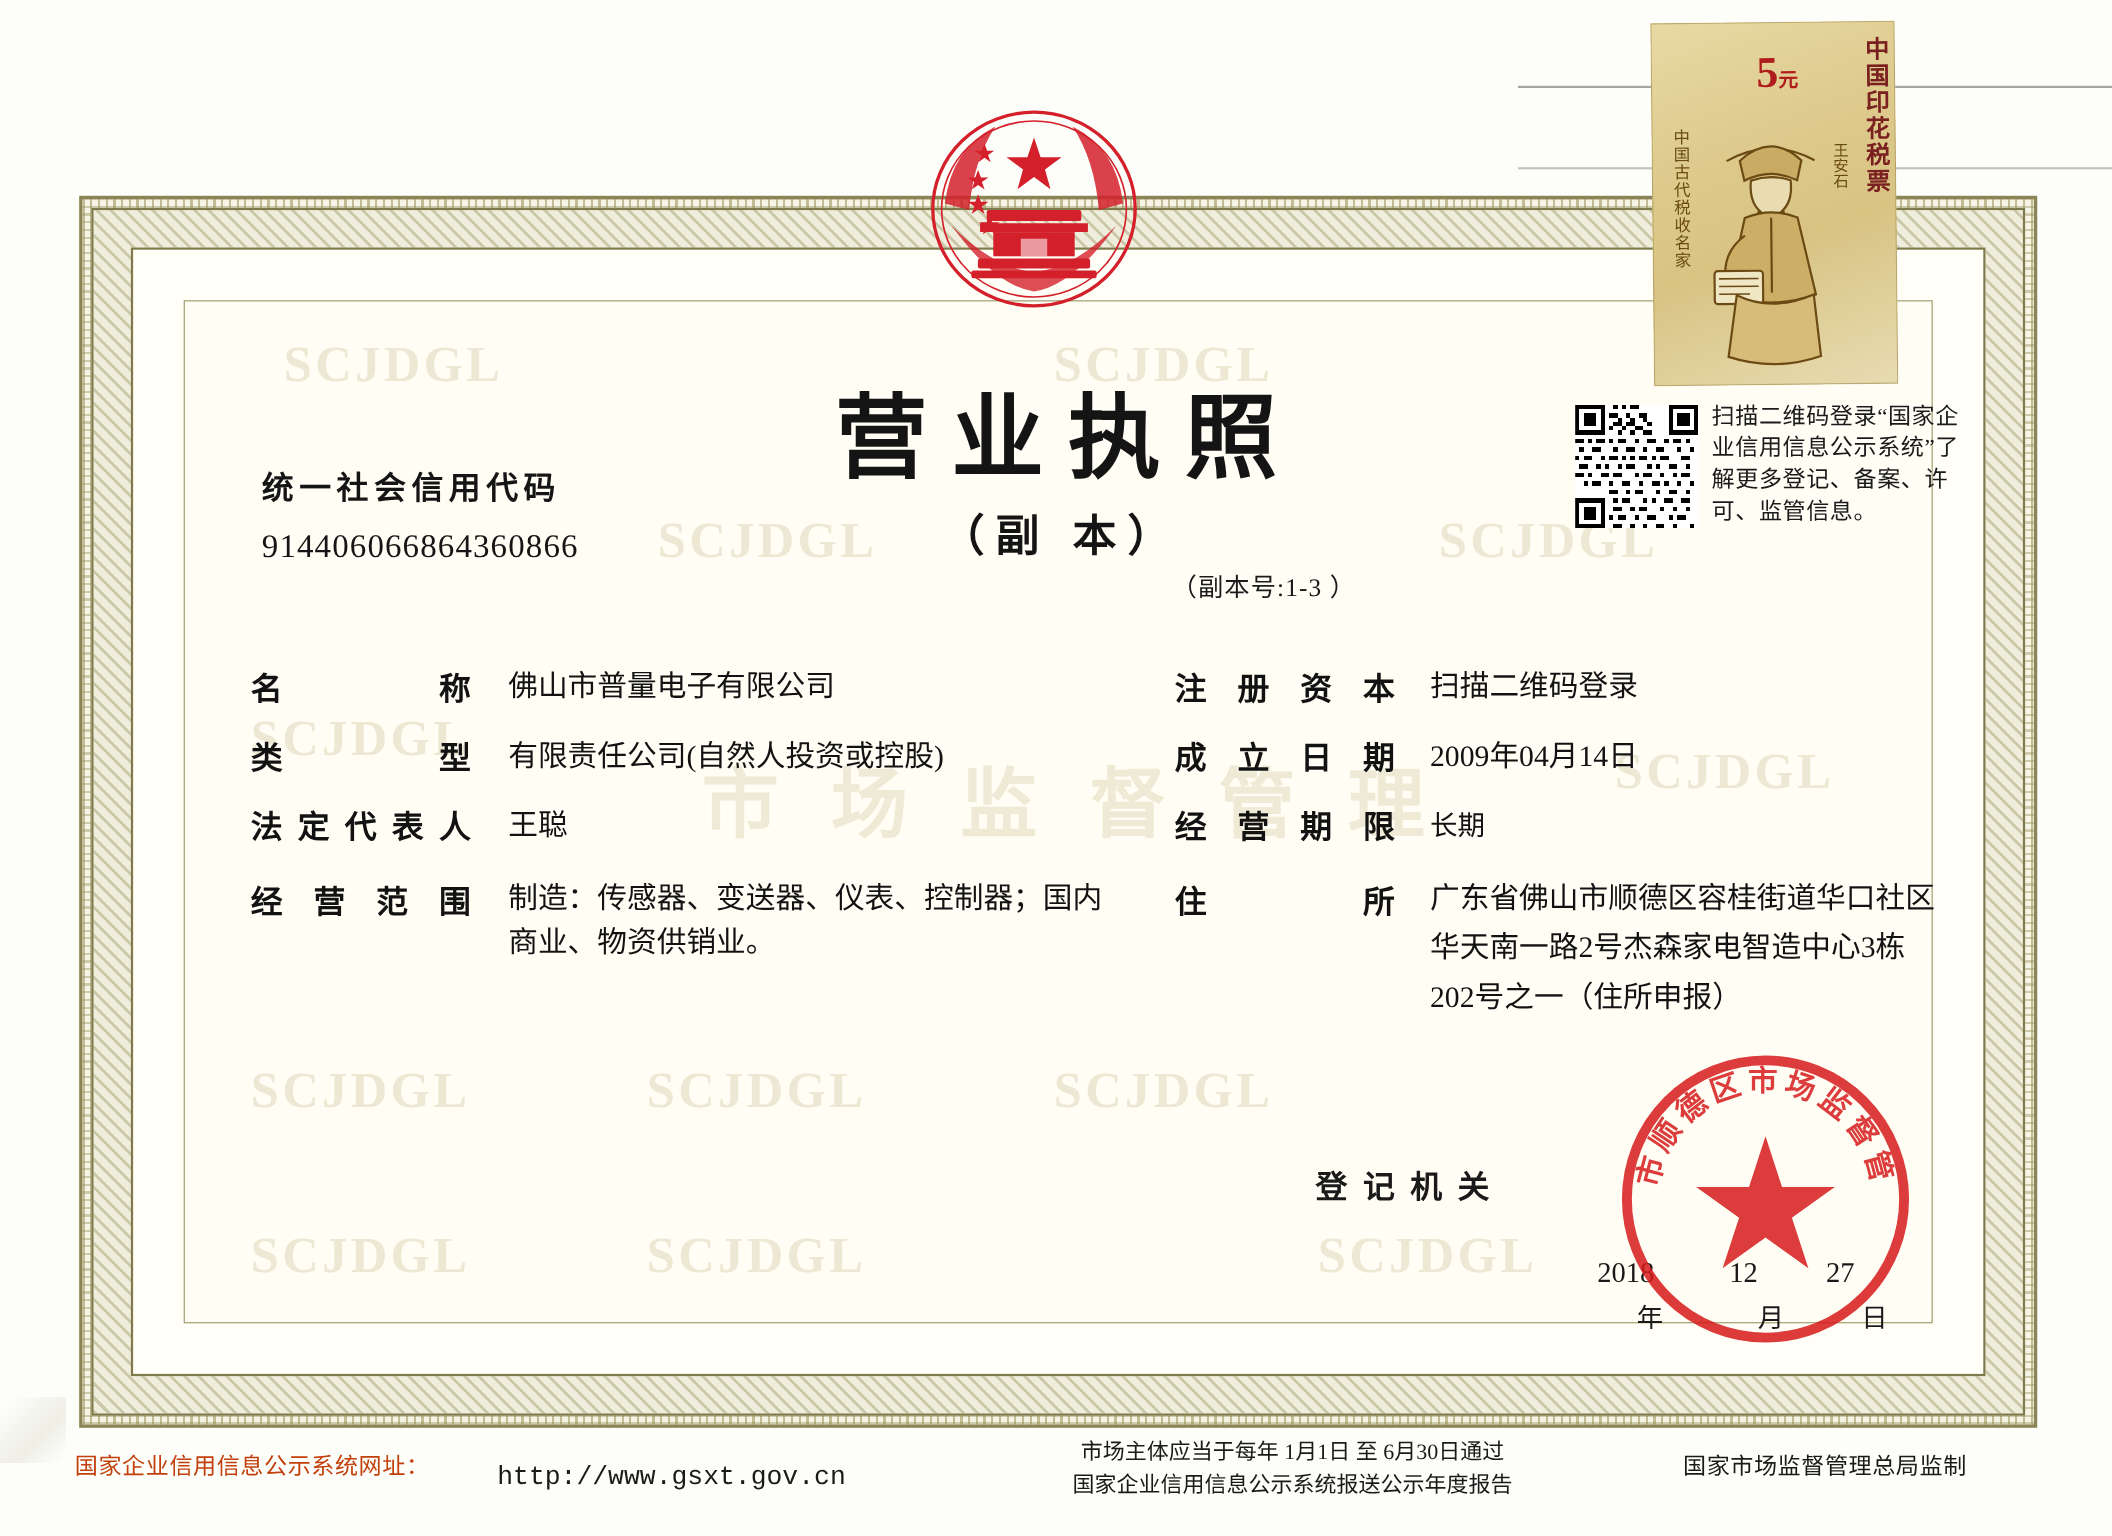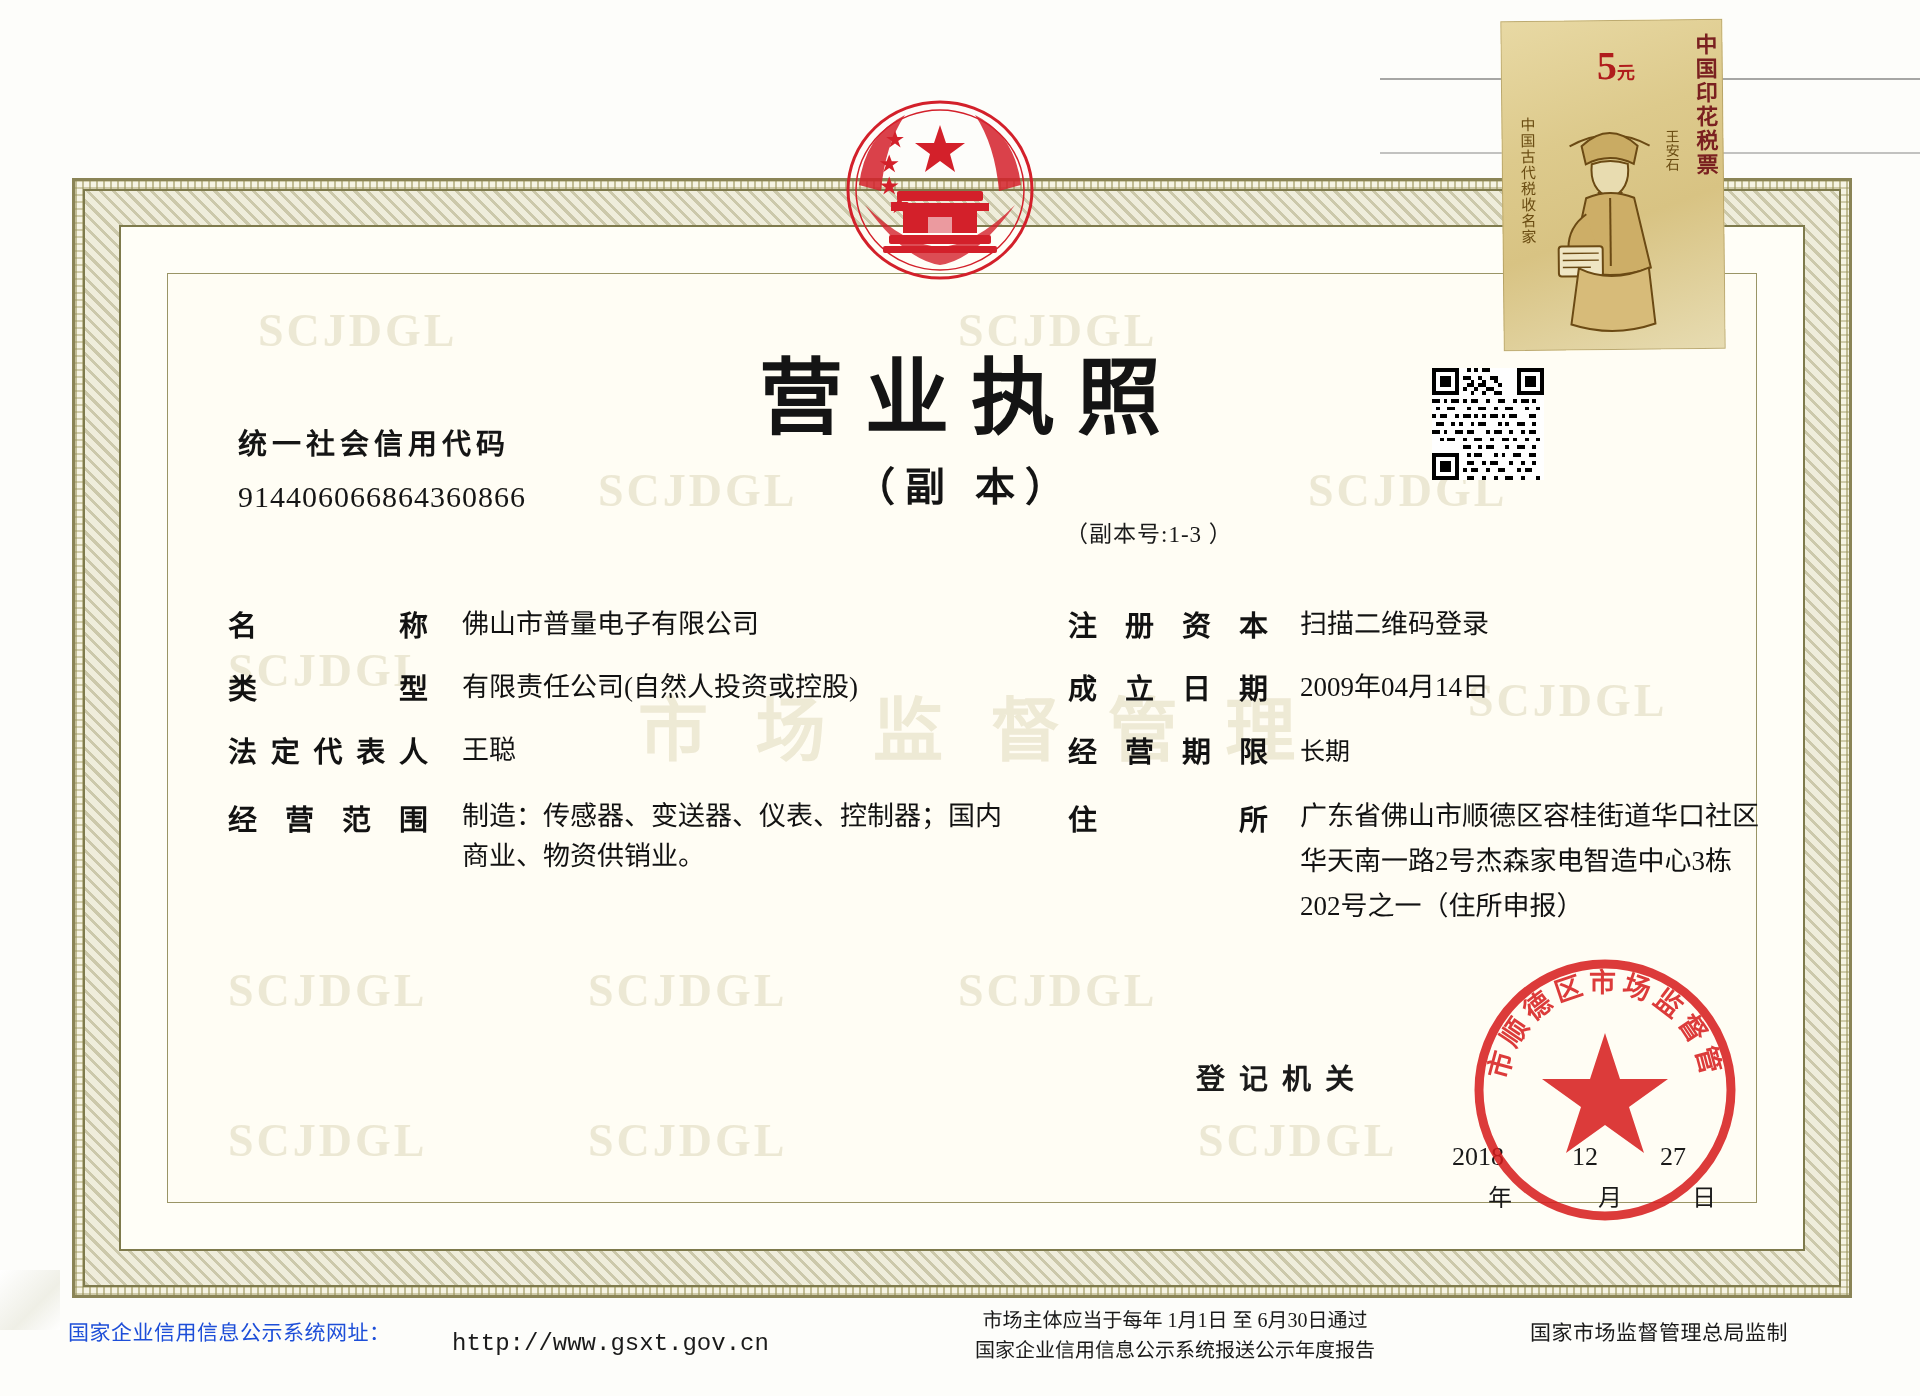--- a/index.html
+++ b/index.html
@@ -322,21 +322,21 @@
     height: 270px;
     pointer-events: none;
   }
 
   
   .footer-left {
     position: absolute;
     left: 68px;
     top: 1316px;
     font-size: 21px;
-    color: #1d4ed8;
+    color: #c2410c;
     letter-spacing: 0.5px;
   }
   .footer-url {
     position: absolute;
     left: 452px;
     top: 1330px;
     font-size: 24px;
     font-family: "Liberation Mono", "DejaVu Sans Mono", monospace;
     color: #1a1a1a;
   }
@@ -540,20 +540,21 @@
           <rect x="24" y="26" width="2" height="1"></rect>
         <rect x="9" y="28" width="2" height="1"></rect>
           <rect x="13" y="28" width="1" height="1"></rect>
           <rect x="16" y="28" width="1" height="1"></rect>
         <rect x="19" y="28" width="2" height="1"></rect>
           <rect x="23" y="28" width="1" height="1"></rect>
           <rect x="27" y="28" width="1" height="1"></rect>
       </g>
     </svg>
   </div>
+  <div class="qr-note">扫描二维码登录“国家企业信用信息公示系统”了解更多登记、备案、许可、监管信息。</div>
 
   <div class="tax-stamp">
     <div class="stamp-perf"></div>
     <div class="stamp-title-v">中国印花税票</div>
     <div class="stamp-value">
       <span>5</span><small>元</small>
     </div>
     <div class="stamp-sub-v">中国古代税收名家</div>
     <div class="stamp-sub-v2">王安石</div>
     <div class="stamp-figure">

